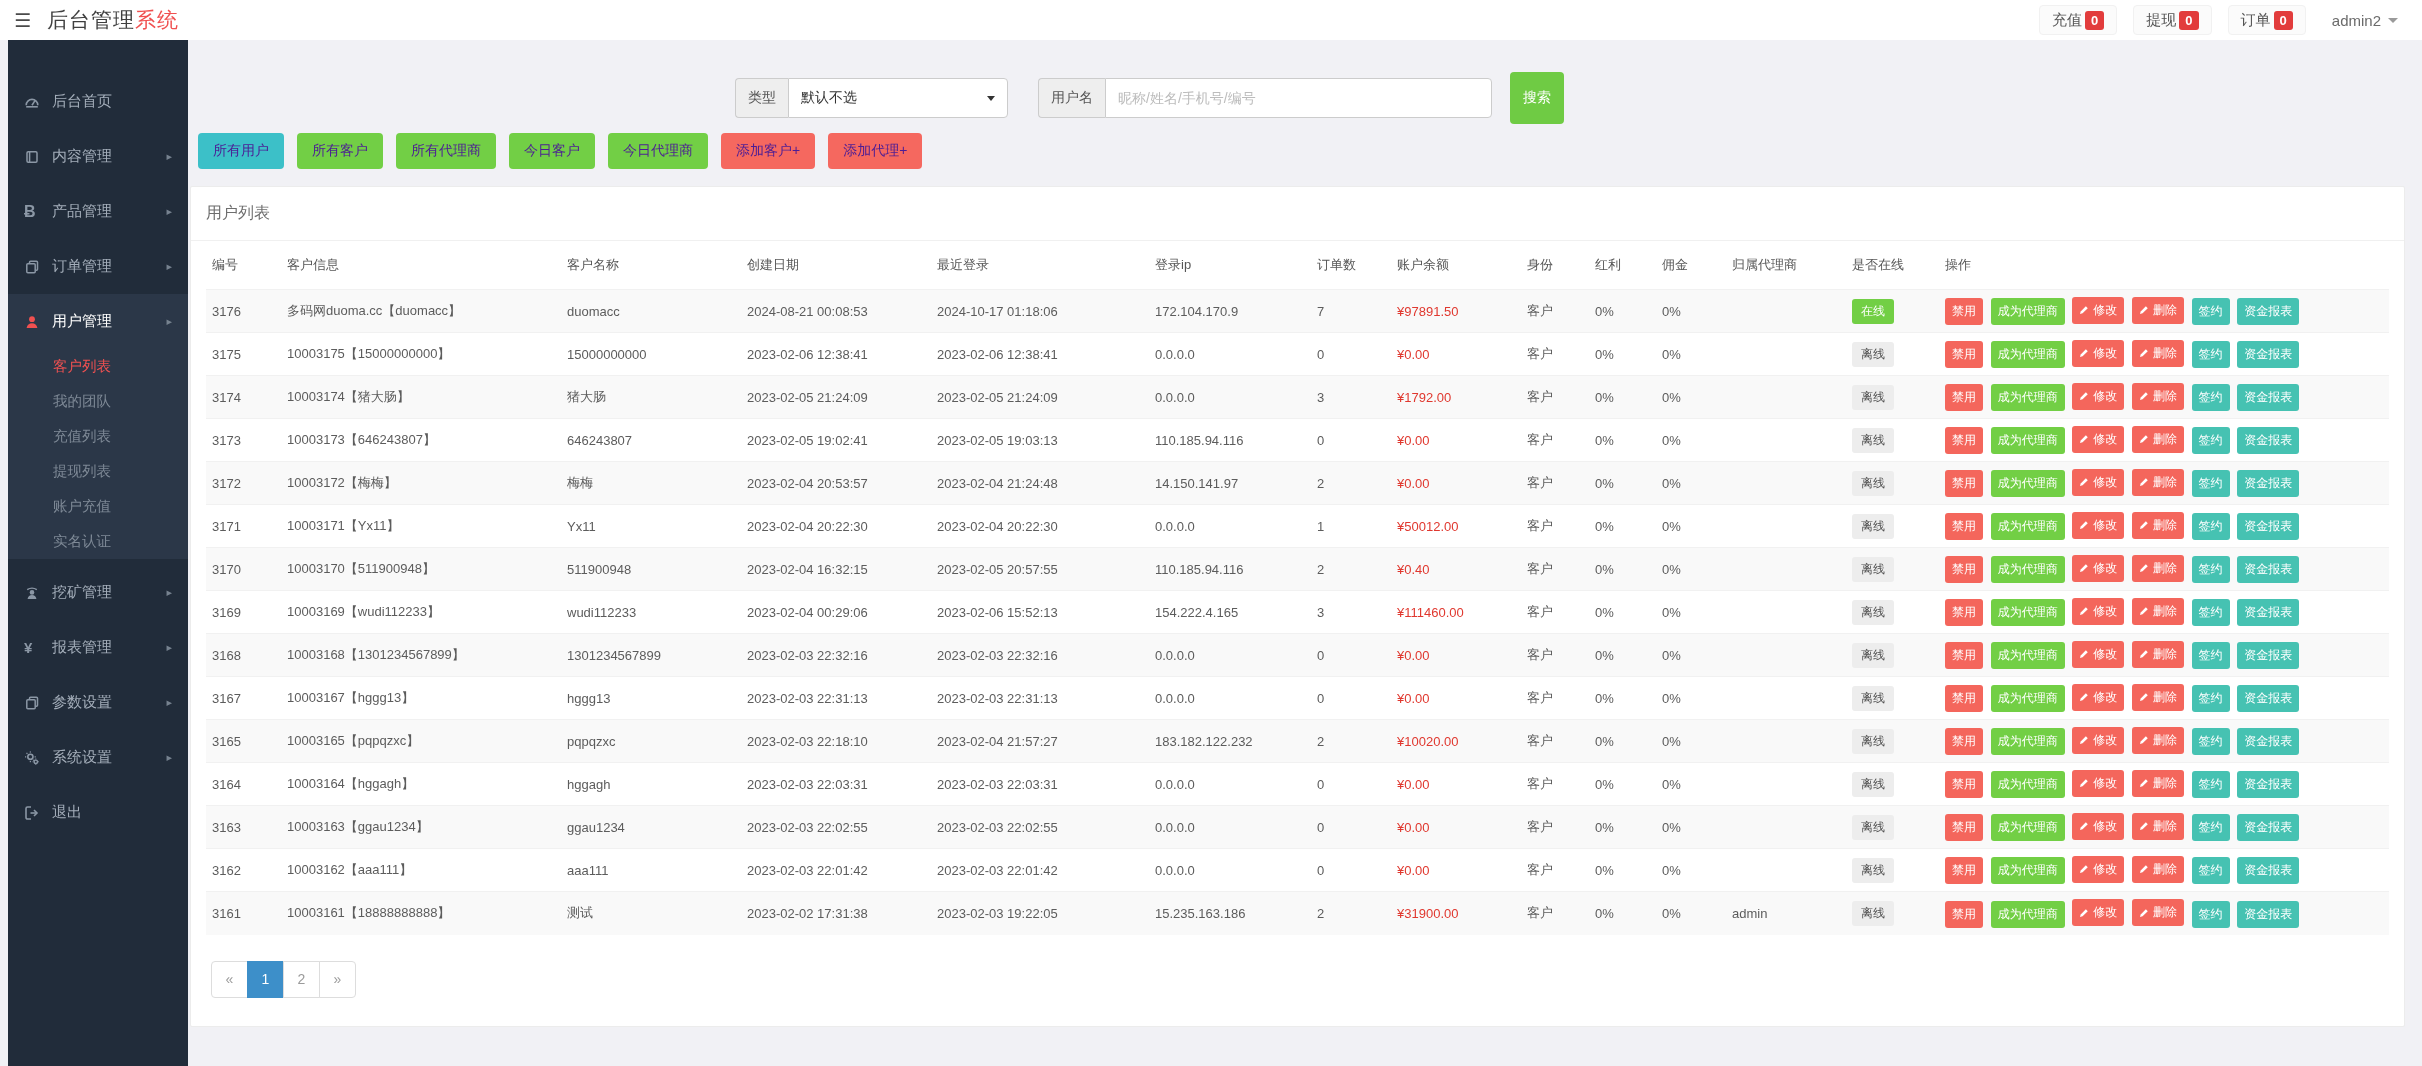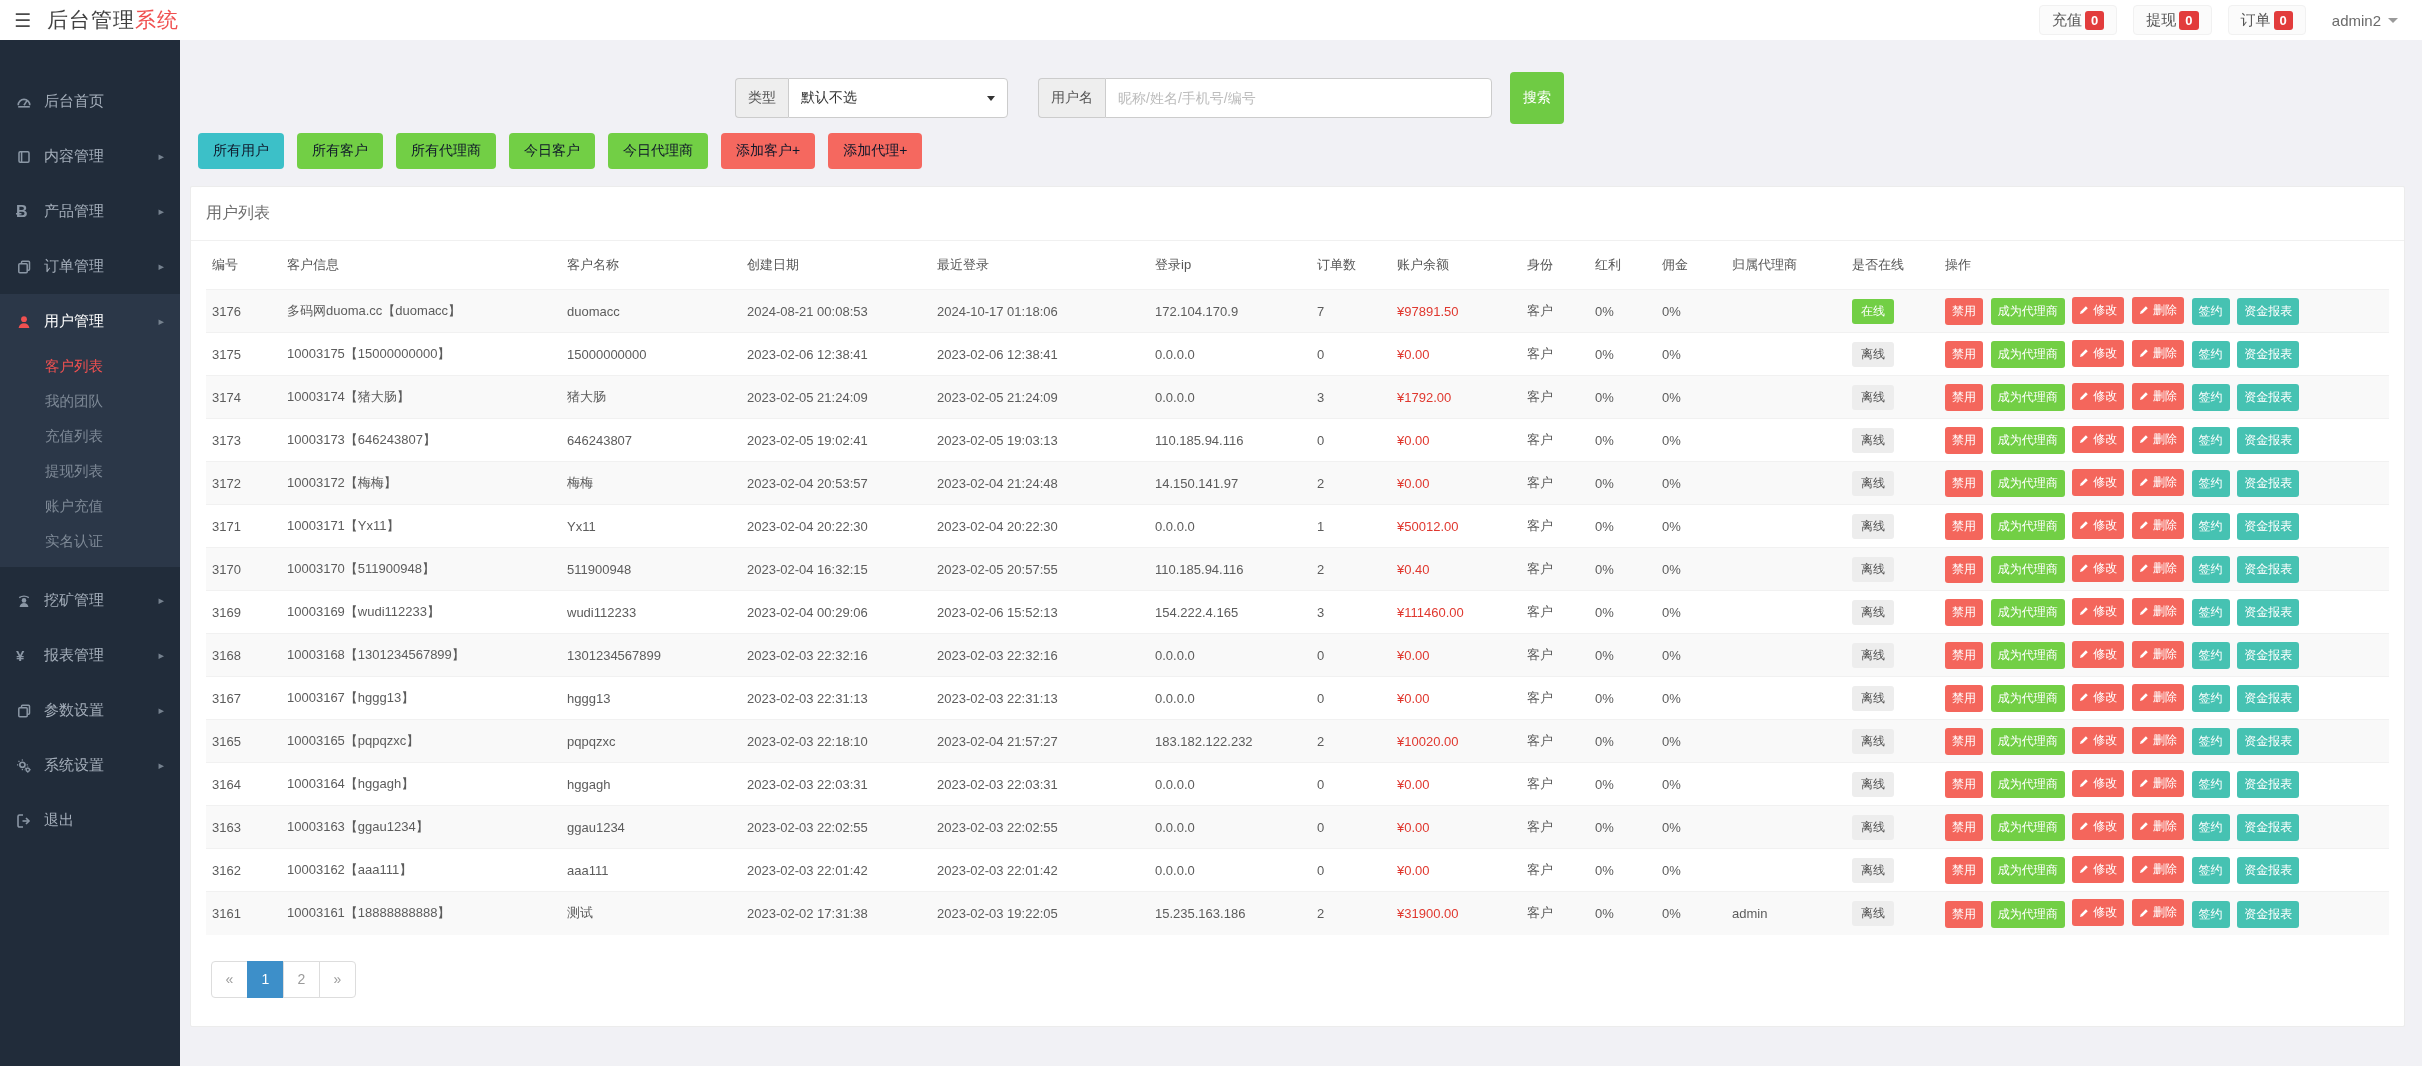--- a/index.html
+++ b/index.html
@@ -17,33 +17,33 @@
   .stat-btn { background:#fbfbfb; border:1px solid #f1f1f1; border-radius:4px; height:30px;
               display:flex; align-items:center; padding:0 12px; font-size:15px; color:#555; cursor:pointer; gap:3px;}
   .stat-btn .badge-count { background:#e23c3c; color:#fff; font-size:13px; line-height:1;
               padding:3px 6px; border-radius:3px; font-weight:bold; }
   .user-drop { display:flex; align-items:center; gap:7px; color:#6b6b6b; font-size:15px;
                padding:0 10px; cursor:pointer; }
   .caret-down { width:0; height:0; border-left:5px solid transparent; border-right:5px solid transparent;
                 border-top:5px solid #9a9a9a; display:inline-block; }
 
   
-  .sidebar { position:absolute; top:40px; left:0; bottom:0; width:180px; background:#212c3a; padding-top:34px; }
+  .sidebar { position:absolute; top:40px; left:8px; bottom:0; width:180px; background:#212c3a; padding-top:34px; }
   .side-item { height:55px; display:flex; align-items:center; padding:0 16px; color:#a4aeba;
                font-size:15px; cursor:pointer; }
   .side-item .sicon { width:28px; color:#8violet; color:#8b97a5; display:flex; align-items:center; font-size:15px; }
   .side-item .sicon svg { width:16px; height:16px; }
   .side-item .sarrow { margin-left:auto; font-size:11px; color:#76828f; }
   .side-group { background:#2b3748; }
   .side-group .side-item .slabel { color:#fff; }
   .side-group .side-item .sicon { color:#f05050; }
   .side-sub-item { height:35px; display:flex; align-items:center; padding-left:45px;
                    color:#7e8996; font-size:14.5px; cursor:pointer; }
   .side-sub-item.active { color:#f15151; }
-  .side-group { padding-bottom:8px; margin-bottom:6px; }
+  .side-group { margin-bottom:6px; }
 
   
   .main { position:absolute; left:180px; top:40px; right:0; bottom:0; }
 
   .filter-row { display:flex; align-items:center; margin:38px 0 0 555px; height:40px; }
   .igroup { display:flex; height:40px; }
   .iaddon { background:#eee; border:1px solid #ccc; border-right:none; border-radius:4px 0 0 4px;
             display:flex; align-items:center; padding:0 12px; font-size:14px; color:#555; }
   .iselect { width:220px; background:#fff; border:1px solid #ccc; border-radius:0 4px 4px 0;
              display:flex; align-items:center; justify-content:space-between; padding:0 12px;
@@ -51,21 +51,21 @@
   .iselect .sel-caret { width:0;height:0;border-left:4.5px solid transparent;border-right:4.5px solid transparent;
              border-top:5.5px solid #333; }
   .itext { width:387px; border:1px solid #ccc; border-radius:0 4px 4px 0; padding:0 12px;
            font-size:14px; color:#14532d; outline:none; }
   .itext::placeholder { color:#bcbcbc; }
   .gap30 { width:30px; } .gap18 { width:18px; }
   .btn-search { background:#6fcb44; color:#fff; border:none; border-radius:4px; height:52px;
                 padding:0 13px; font-size:14px; cursor:pointer; }
 
   .btns-row { display:flex; gap:13px; margin:15px 0 0 18px; }
-  .btn { border:none; height:36px; padding:0 15px; border-radius:4px; color:#0f172a; font-size:14px;
+  .btn { border:none; height:36px; padding:0 15px; border-radius:4px; color:#4c1d95; font-size:14px;
          cursor:pointer; display:flex; align-items:center; }
   .btn-cyan { background:#3cc0c8; }
   .btn-green { background:#72cf45; }
   .btn-red { background:#f5685f; }
 
   
   .panel { background:#fff; margin:17px 17px 0 10px; border:1px solid #ececec; border-radius:2px; }
   .panel-header { padding:16px 15px; font-size:16px; color:#6e6e6e; border-bottom:1px solid #f0f0f0; }
   .panel-body { padding:0 15px 28px; }
   table { width:100%; border-collapse:collapse; table-layout:fixed; }

